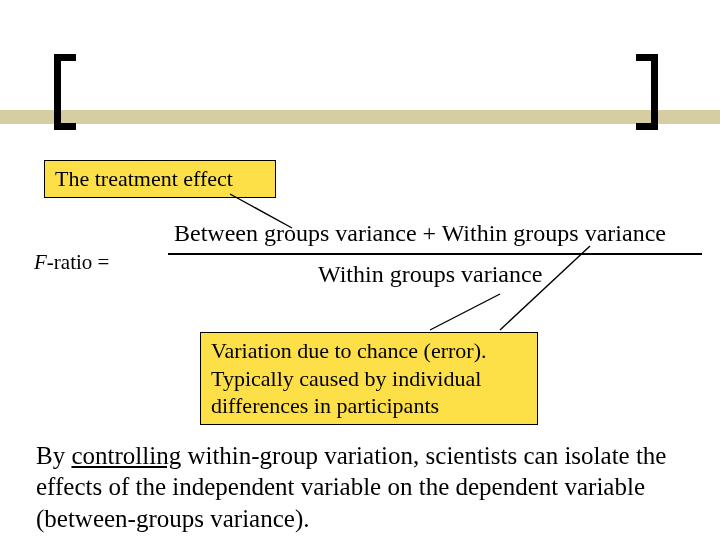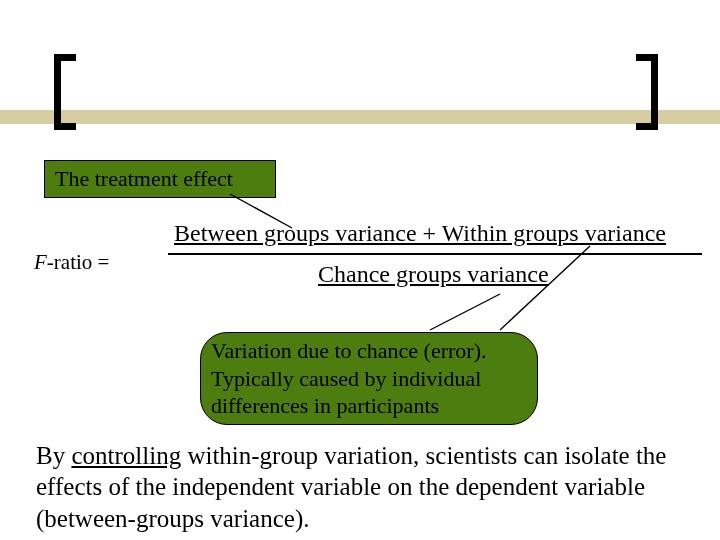--- a/index.html
+++ b/index.html
@@ -47,52 +47,50 @@
   .title {
     position: absolute;
     left: 72px;
     top: 72px;
     font-family: Arial, Helvetica, sans-serif;
     font-size: 32px;
     letter-spacing: 0.2px;
   }
   .callout {
     position: absolute;
-    background: #4d7c0f;
+    background: #fde047;
     border: 1px solid #000;
     padding: 4px 10px;
     font-size: 22px;
     line-height: 1.25;
   }
   .callout.treatment {
     left: 44px;
     top: 160px;
     width: 210px;
   }
   .callout.chance {
     left: 200px;
     top: 332px;
     width: 316px;
-    border-radius: 27px;
   }
   .fratio {
     position: absolute;
     left: 34px;
     top: 250px;
     font-size: 21px;
   }
   .fratio .F { font-style: italic; }
   .fraction {
     position: absolute;
     left: 168px;
     top: 220px;
     width: 548px;
     text-align: left;
     font-size: 24px;
-    text-decoration: underline;
   }
   .fraction .num { padding-left: 6px; white-space: nowrap; }
   .fraction .rule {
     border-top: 2px solid #000;
     margin: 6px 0 6px 0;
     width: 534px;
   }
   .fraction .den { padding-left: 150px; }
   .footer {
     position: absolute;
@@ -131,21 +129,21 @@
 
   <div class="callout treatment">The treatment effect</div>
 
   <div class="fratio">
     <span class="F">F</span><span>-ratio =</span>
   </div>
 
   <div class="fraction">
     <div class="num">Between groups variance  +  Within groups variance</div>
     <div class="rule"></div>
-    <div class="den">Chance groups variance</div>
+    <div class="den">Within groups variance</div>
   </div>
 
   <div class="callout chance">Variation due to chance (error). Typically caused by individual differences in participants</div>
 
   <svg class="pointers">
     <line x1="230" y1="194" x2="292" y2="228" stroke="#000" stroke-width="1.4"></line>
     <line x1="430" y1="330" x2="500" y2="294" stroke="#000" stroke-width="1.4"></line>
     <line x1="500" y1="330" x2="590" y2="246" stroke="#000" stroke-width="1.4"></line>
   </svg>
 

